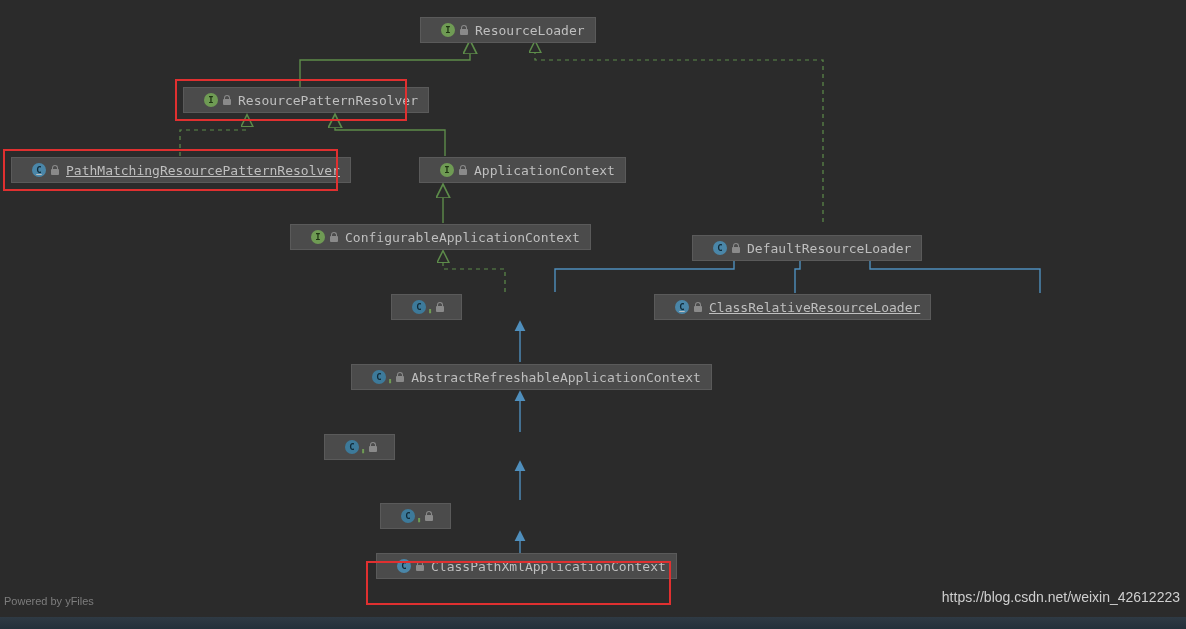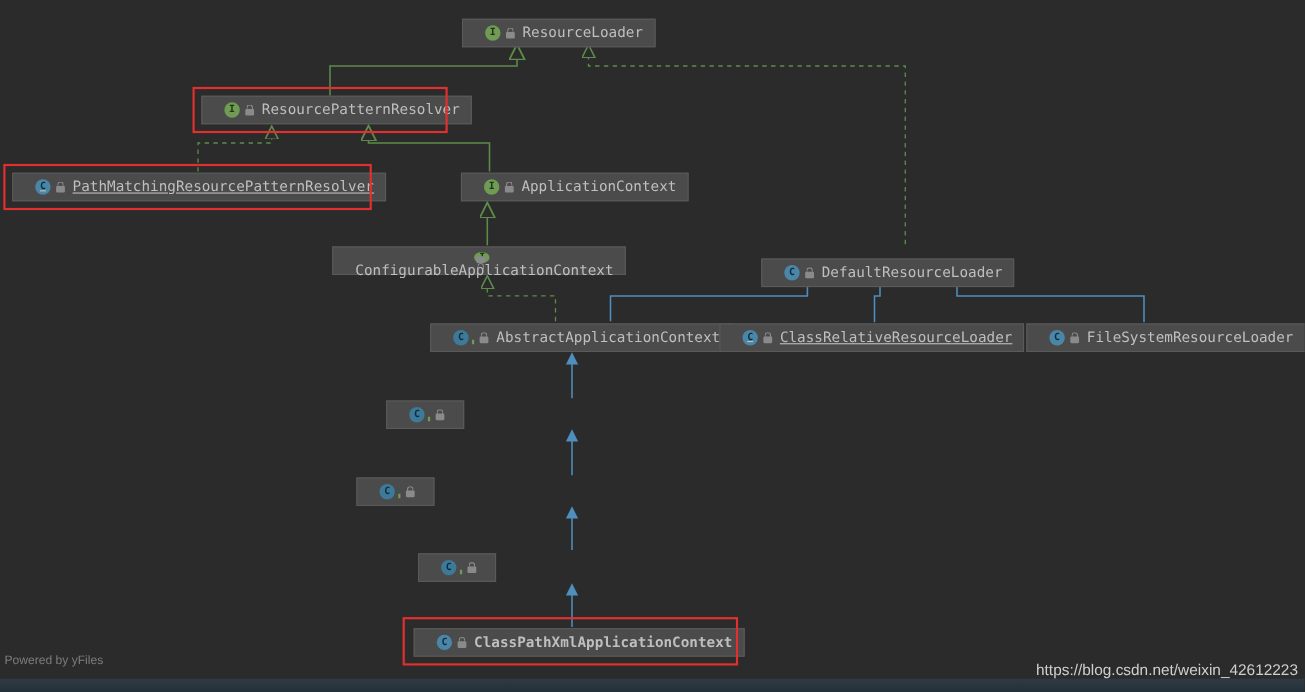--- a/index.html
+++ b/index.html
@@ -33,21 +33,21 @@
   .badge.abstract::after { content: "C"; color:#0f2a38; font-weight:bold;}
   .abssub { font-size: 7px; color:#6f9b54; margin-left:-2px; margin-right:3px; align-self:flex-end; }
 
   .lock { width: 10px; height: 10px; margin-right: 6px; position: relative; display:inline-block;}
   .lock::before { content:""; position:absolute; bottom:0; left:1px; width:8px; height:6px; background:#8a8a8a; border-radius:1px;}
   .lock::after { content:""; position:absolute; top:0; left:2px; width:4px; height:5px; border:1px solid #8a8a8a; border-bottom:none; border-radius:3px 3px 0 0;}
 
   .hlbox { position:absolute; border:2px solid #e03030; pointer-events:none; }
 
   .watermark-bl { position:absolute; left:4px; bottom:22px; color:#7d7d7d; font-size:11px; font-family: Arial, sans-serif;}
-  .watermark-br { position:absolute; right:6px; bottom:12px; color:#cfcfcf; font-size:14px; font-family: Arial, sans-serif;}
+  .watermark-br { position:absolute; right:6px; bottom:24px; color:#cfcfcf; font-size:14px; font-family: Arial, sans-serif;}
   .bottombar { position:absolute; left:0; bottom:0; width:1186px; height:12px; background: linear-gradient(#2f3a44,#23303a); }
 </style>
 </head>
 <body>
 
 <div class="canvas">
 
   <svg class="lines">
     <defs>
       <marker id="arrow-green-solid" markerWidth="10" markerHeight="10" refX="6" refY="4" orient="auto">
@@ -105,70 +105,65 @@
     <span class="lock"></span>
     <span>PathMatchingResourcePatternResolver</span>
   </div>
 
   <div class="node" style="left:372px; top:157px;margin-left:47px;">
     <span class="badge interface"></span>
     <span class="lock"></span>
     <span>ApplicationContext</span>
   </div>
 
-  <div class="node" style="left:302px; top:224px;flex-direction:column;">
+  <div class="node" style="left:290px; top:224px;">
     <span class="badge interface"></span>
     <span class="lock"></span>
     <span>ConfigurableApplicationContext</span>
   </div>
 
   <div class="node" style="left:692px; top:224px;margin-top:11px;">
     <span class="badge class"></span>
     <span class="lock"></span>
     <span>DefaultResourceLoader</span>
   </div>
 
   <div class="node" style="left:391px; top:294px;">
     <span class="badge abstract"></span>
       <span class="abssub">▮</span>
     <span class="lock"></span>
-    <span>AbstractApplicationContext</span>
   </div>
 
   <div class="node" style="left:654px; top:294px;text-decoration:underline;">
     <span class="badge class"></span>
     <span class="lock"></span>
     <span>ClassRelativeResourceLoader</span>
   </div>
 
-  <div class="node" style="left:933px; top:294px;">
-    <span class="badge class"></span>
-    <span class="lock"></span>
-    <span>FileSystemResourceLoader</span>
-  </div>
 
   <div class="node" style="left:351px; top:364px;">
     <span class="badge abstract"></span>
       <span class="abssub">▮</span>
     <span class="lock"></span>
+    <span>AbstractRefreshableApplicationContext</span>
   </div>
 
   <div class="node" style="left:324px; top:434px;">
     <span class="badge abstract"></span>
       <span class="abssub">▮</span>
     <span class="lock"></span>
   </div>
 
   <div class="node" style="left:380px; top:503px;">
     <span class="badge abstract"></span>
       <span class="abssub">▮</span>
     <span class="lock"></span>
   </div>
 
-  <div class="node" style="left:376px; top:571px;font-weight:bold;">
+  <div class="node" style="left:376px; top:553px;">
     <span class="badge class"></span>
     <span class="lock"></span>
     <span>ClassPathXmlApplicationContext</span>
   </div>
 
   <div class="hlbox" style="left:175px; top:79px; width:232px; height:42px;"></div>
   <div class="hlbox" style="left:3px;   top:149px; width:335px; height:42px;"></div>
   <div class="hlbox" style="left:366px; top:561px; width:305px; height:44px;"></div>
 
   <div class="bottombar"></div>

